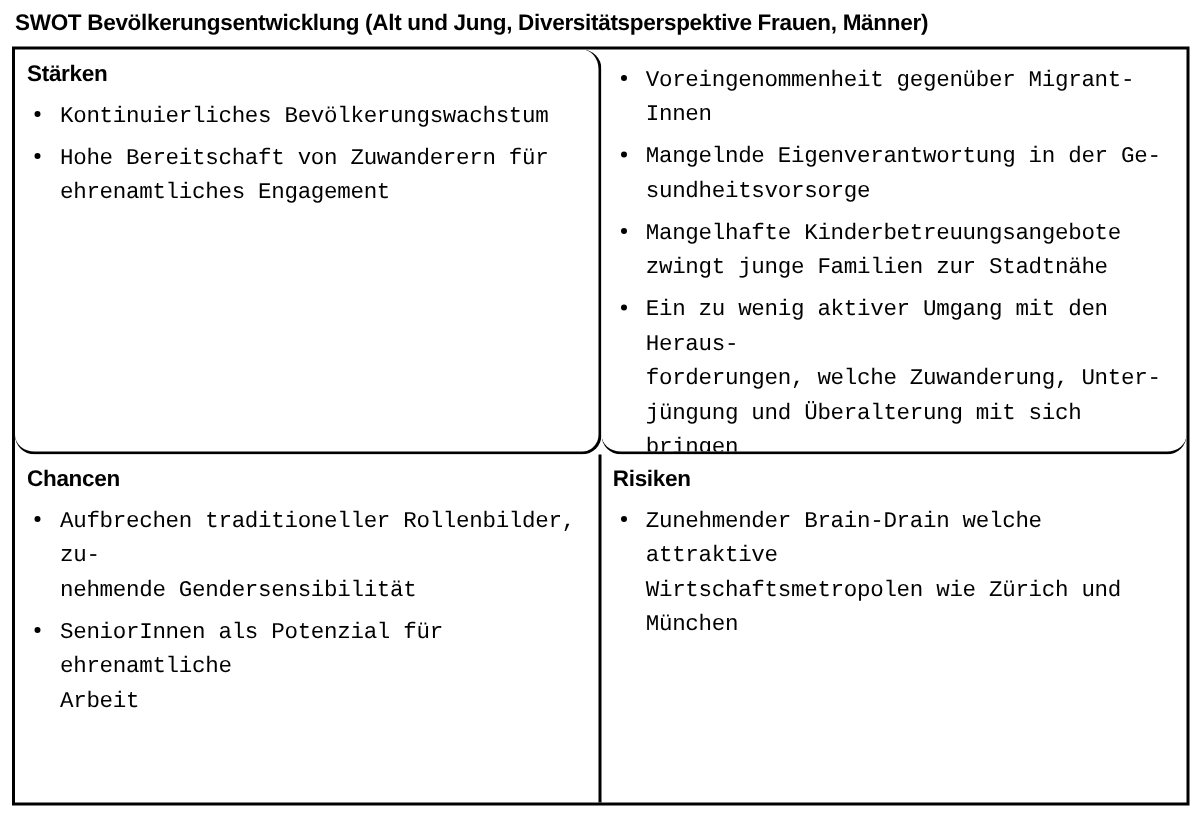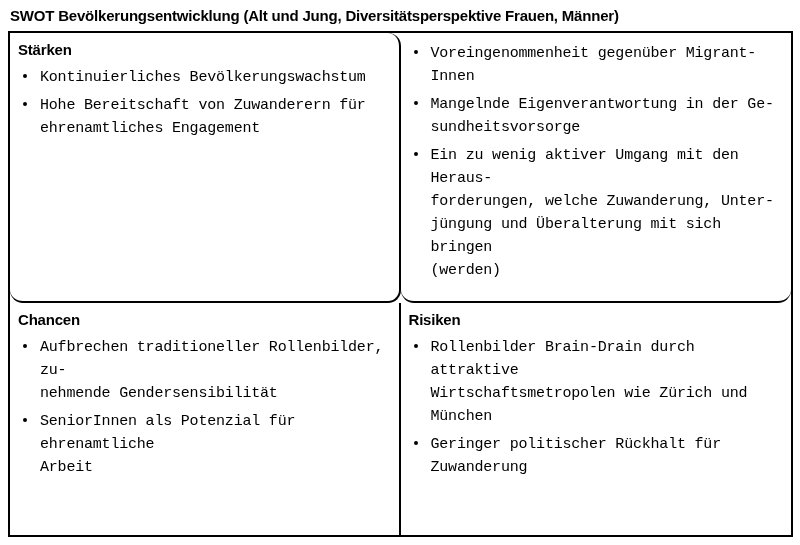--- a/index.html
+++ b/index.html
@@ -112,20 +112,27 @@
         <span class="bullet-col">
             <span class="bullet"></span>
           </span>
         <span class="bullet-text">Mangelnde Eigenverantwortung in der Ge-
 sundheitsvorsorge</span>
       </div>
       <div class="bullet-item">
         <span class="bullet-col">
             <span class="bullet"></span>
           </span>
+        <span class="bullet-text">Mangelhafte Kinderbetreuungsangebote
+zwingt junge Familien zur Stadtnähe</span>
+      </div>
+      <div class="bullet-item">
+        <span class="bullet-col">
+            <span class="bullet"></span>
+          </span>
         <span class="bullet-text">Ein zu wenig aktiver Umgang mit den Heraus-
 forderungen, welche Zuwanderung, Unter-
 jüngung und Überalterung mit sich bringen
 (werden)</span>
       </div>
     </div>
 
     <div class="cell col-left">
       <div class="cell-header">Chancen</div>
       <div class="bullet-item">
@@ -143,27 +150,20 @@
 Arbeit</span>
       </div>
     </div>
 
     <div class="cell">
       <div class="cell-header">Risiken</div>
       <div class="bullet-item">
         <span class="bullet-col">
             <span class="bullet"></span>
           </span>
-        <span class="bullet-text">Rollenbilder Brain-Drain durch attraktive
+        <span class="bullet-text">Zunehmender Brain-Drain welche attraktive
 Wirtschaftsmetropolen wie Zürich und
 München</span>
-      </div>
-      <div class="bullet-item">
-        <span class="bullet-col">
-            <span class="bullet"></span>
-          </span>
-        <span class="bullet-text">Geringer politischer Rückhalt für
-Zuwanderung</span>
       </div>
     </div>
 
   </div>
 </div>
 
 </body></html>

